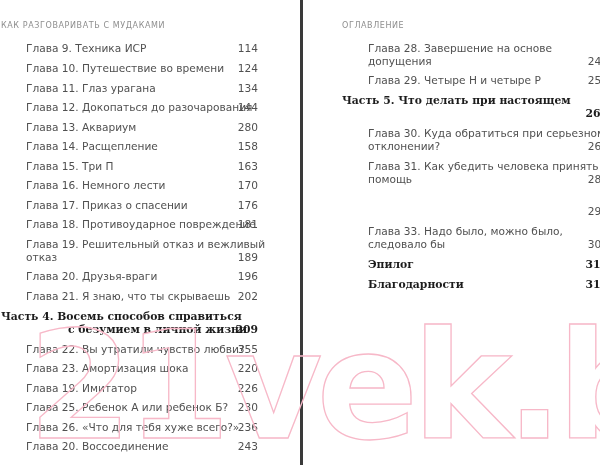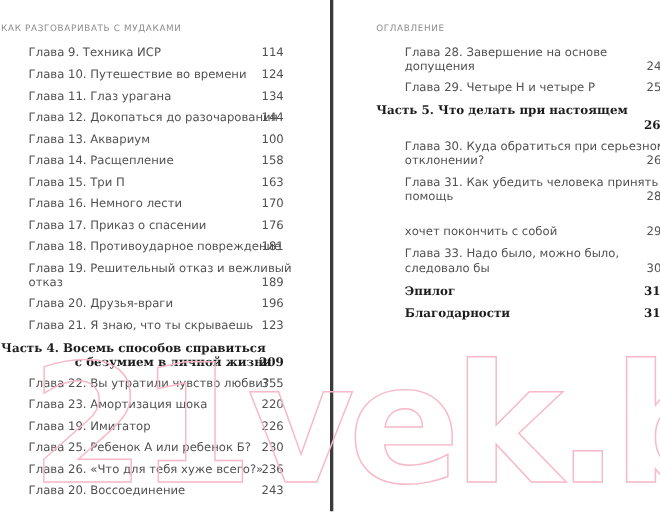--- a/index.html
+++ b/index.html
@@ -34,21 +34,21 @@
   <div class="row" style="left:26px; top:82px; width:232px;">
       <span class="label">Глава 11. Глаз урагана</span>
       <span class="num">134</span>
     </div>
   <div class="row" style="left:26px; top:101px; width:232px;">
       <span class="label">Глава 12. Докопаться до разочарования</span>
       <span class="num">144</span>
     </div>
   <div class="row" style="left:26px; top:121px; width:232px;">
       <span class="label">Глава 13. Аквариум</span>
-      <span class="num">100</span>
+      <span class="num">280</span>
     </div>
   <div class="row" style="left:26px; top:140px; width:232px;">
       <span class="label">Глава 14. Расщепление</span>
       <span class="num">158</span>
     </div>
   <div class="row" style="left:26px; top:160px; width:232px;">
       <span class="label">Глава 15. Три П</span>
       <span class="num">163</span>
     </div>
   <div class="row" style="left:26px; top:179px; width:232px;">
@@ -67,21 +67,21 @@
       <span class="label">Глава 19. Решительный отказ и вежливый</span>
       <span class="label" style="top:13px;">отказ</span>
       <span class="num" style="top:13px;text-align:center;">189</span>
     </div>
   <div class="row" style="left:26px; top:270px; width:232px;">
       <span class="label">Глава 20. Друзья-враги</span>
       <span class="num">196</span>
     </div>
   <div class="row" style="left:26px; top:290px; width:232px;">
       <span class="label">Глава 21. Я знаю, что ты скрываешь</span>
-      <span class="num">123</span>
+      <span class="num">202</span>
     </div>
 
   <div class="row part" style="left:1px; top:310px; width:257px; height:28px;">
       <span class="label">Часть 4. Восемь способов справиться</span>
       <span class="label2" style="left:67px;">с безумием в личной жизни</span>
       <span class="num">209</span>
     </div>
 
   <div class="row" style="left:26px; top:343px; width:232px;">
       <span class="label">Глава 22. Вы утратили чувство любви?</span>
@@ -133,21 +133,20 @@
       <span class="label">Глава 30. Куда обратиться при серьезном</span>
       <span class="label" style="top:13px;">отклонении?</span>
       <span class="num" style="top:13px;">265</span>
     </div>
   <div class="row" style="left:65px; top:160px; width:240px; height:28px;">
       <span class="label">Глава 31. Как убедить человека принять</span>
       <span class="label" style="top:13px;">помощь</span>
       <span class="num" style="top:13px;">282</span>
     </div>
   <div class="row" style="left:65px; top:192px; width:240px; height:28px;">
-      <span class="label" style="top:13px;">хочет покончить с собой</span>
       <span class="num" style="top:13px;">297</span>
     </div>
   <div class="row" style="left:65px; top:225px; width:240px; height:28px;">
       <span class="label">Глава 33. Надо было, можно было,</span>
       <span class="label" style="top:13px;">следовало бы</span>
       <span class="num" style="top:13px;">303</span>
     </div>
 
   <div class="row part" style="left:65px; top:258px; width:240px;">
       <span class="label">Эпилог</span>

